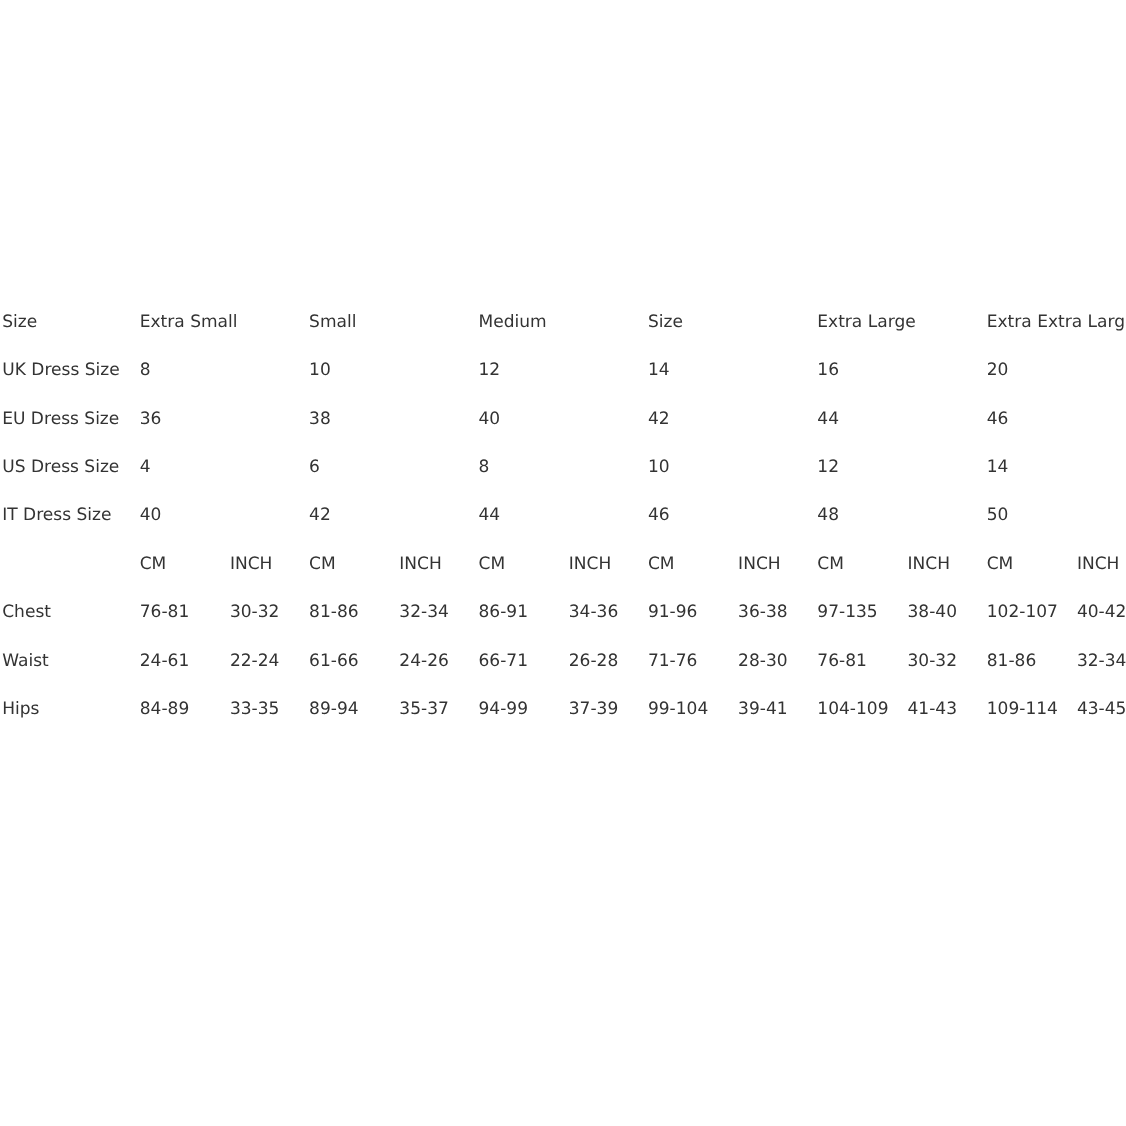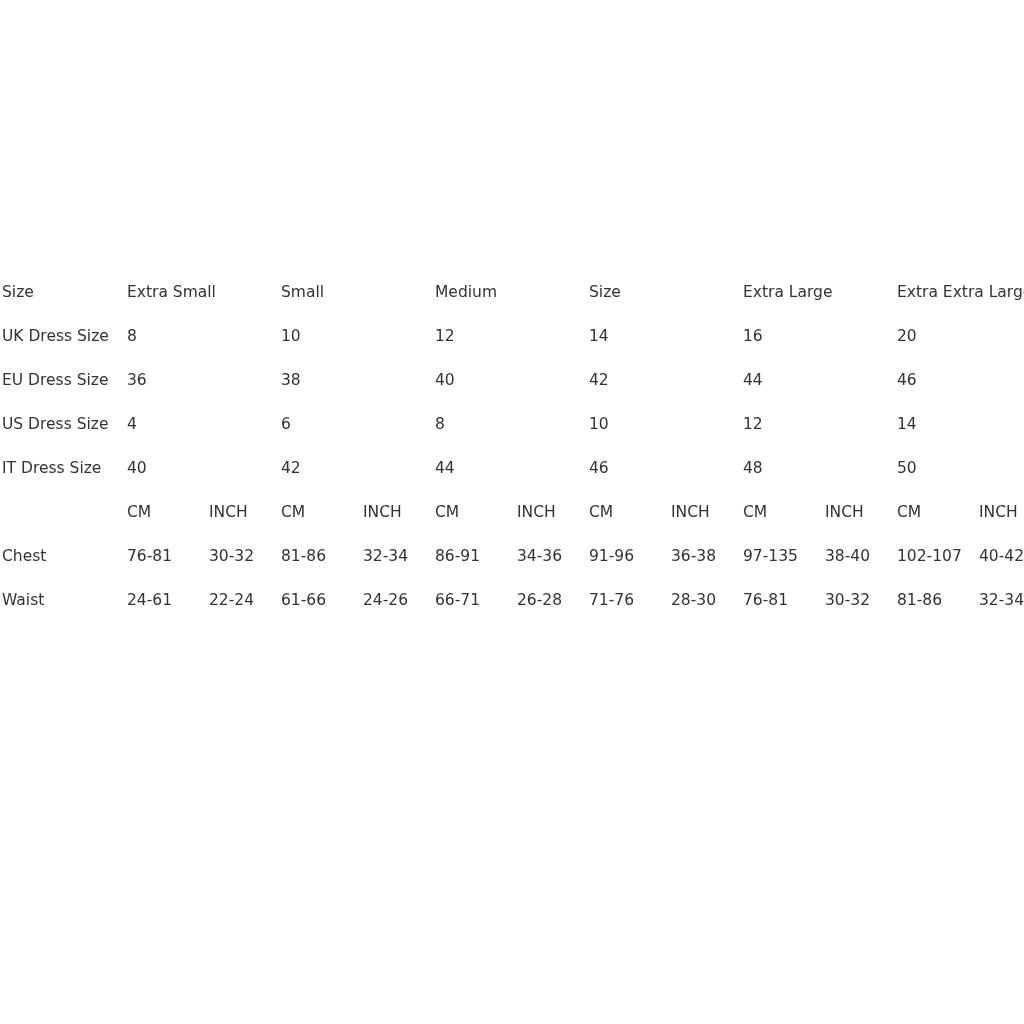--- a/index.html
+++ b/index.html
@@ -149,13 +149,28 @@
       <div class="cell">24-26</div>
       <div class="cell">66-71</div>
       <div class="cell">26-28</div>
       <div class="cell">71-76</div>
       <div class="cell">28-30</div>
       <div class="cell">76-81</div>
       <div class="cell">30-32</div>
       <div class="cell">81-86</div>
       <div class="cell">32-34</div>
     </div>
+    <div class="row">
+      <div class="cell">Hips</div>
+      <div class="cell">84-89</div>
+      <div class="cell">33-35</div>
+      <div class="cell">89-94</div>
+      <div class="cell">35-37</div>
+      <div class="cell">94-99</div>
+      <div class="cell">37-39</div>
+      <div class="cell">99-104</div>
+      <div class="cell">39-41</div>
+      <div class="cell">104-109</div>
+      <div class="cell">41-43</div>
+      <div class="cell">109-114</div>
+      <div class="cell">43-45</div>
+    </div>
   </div>
 
 </body></html>

